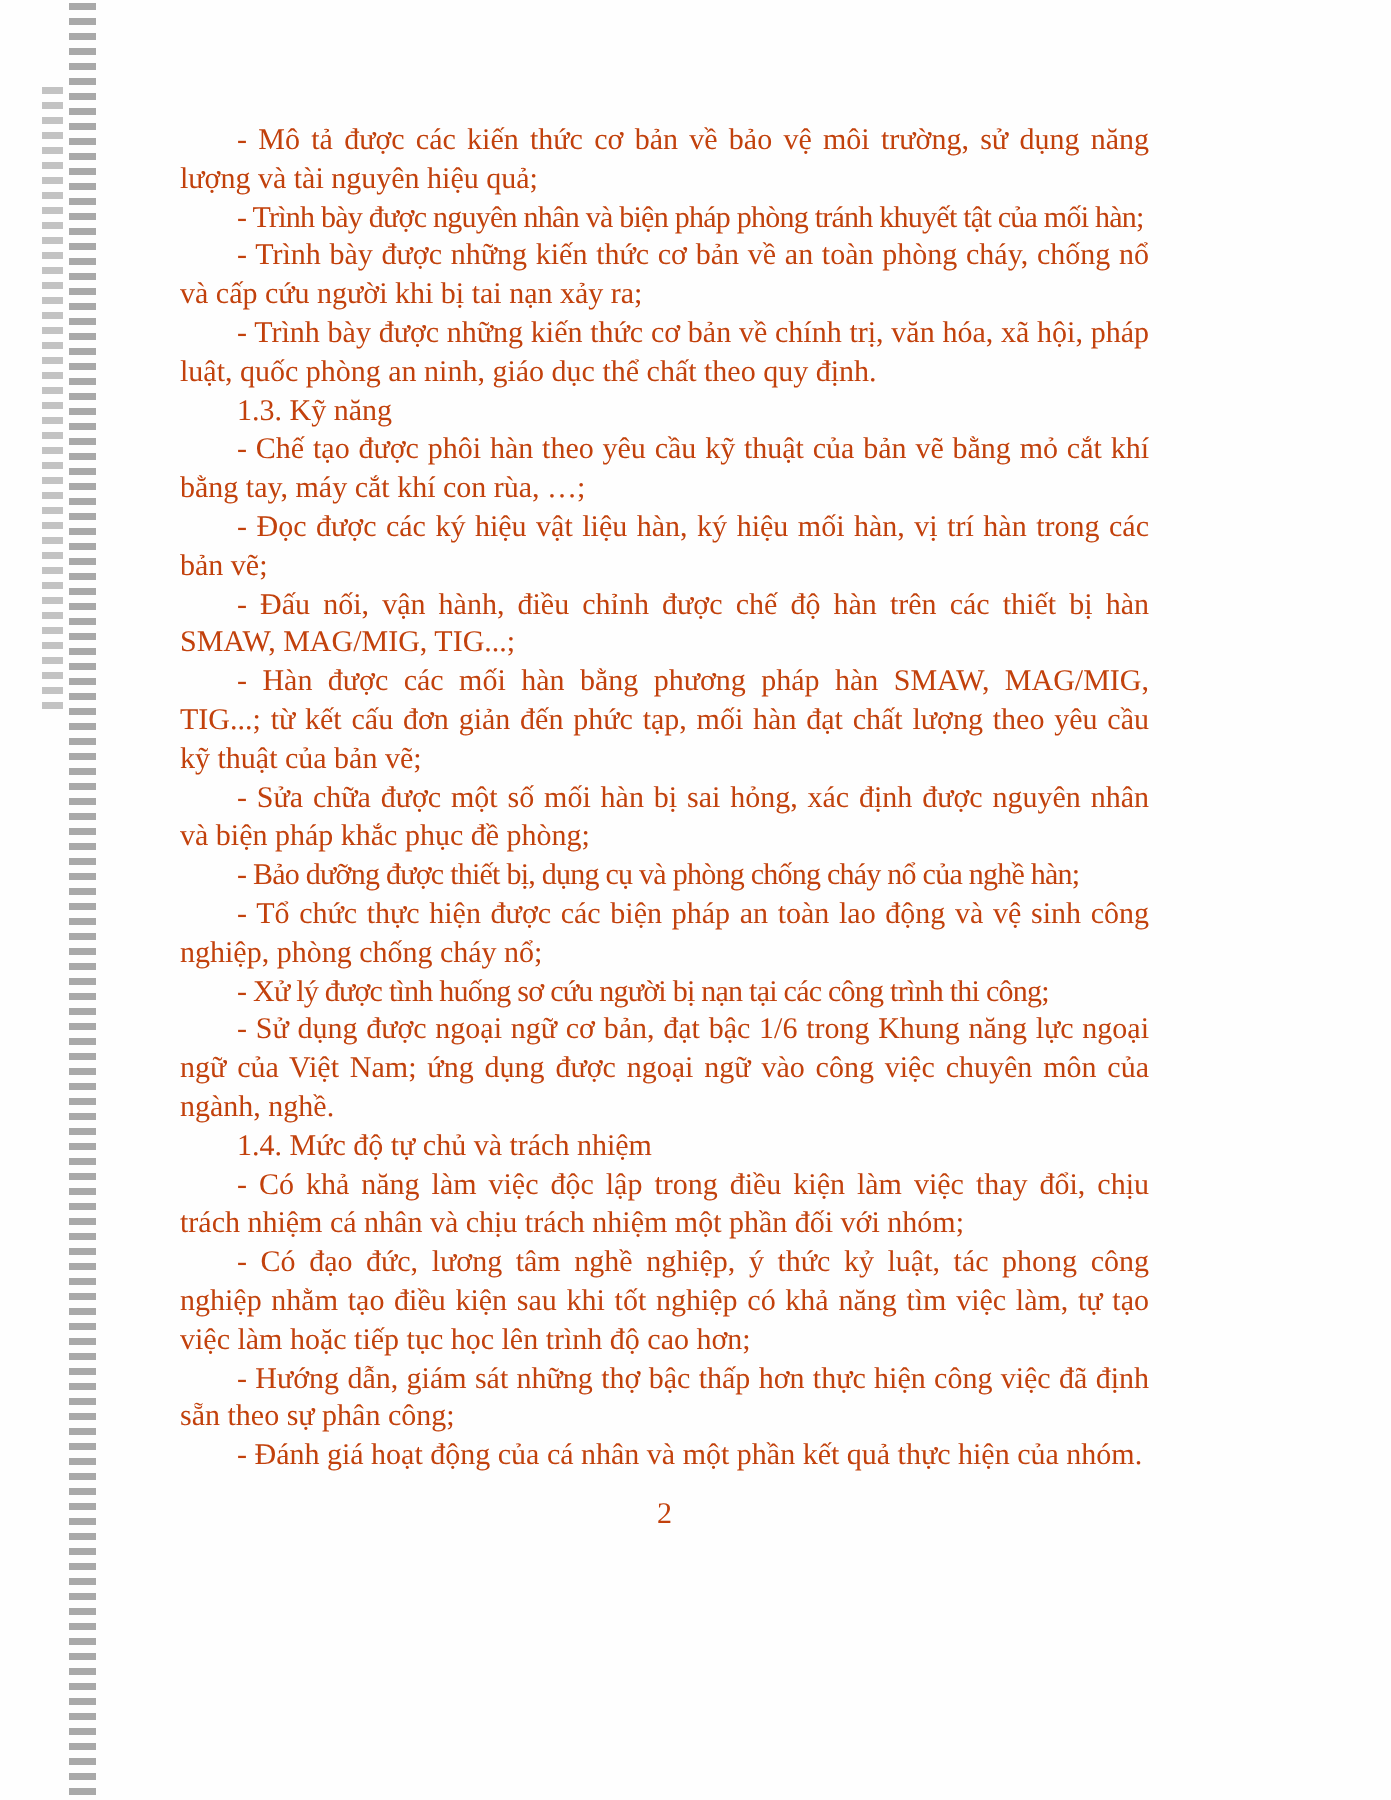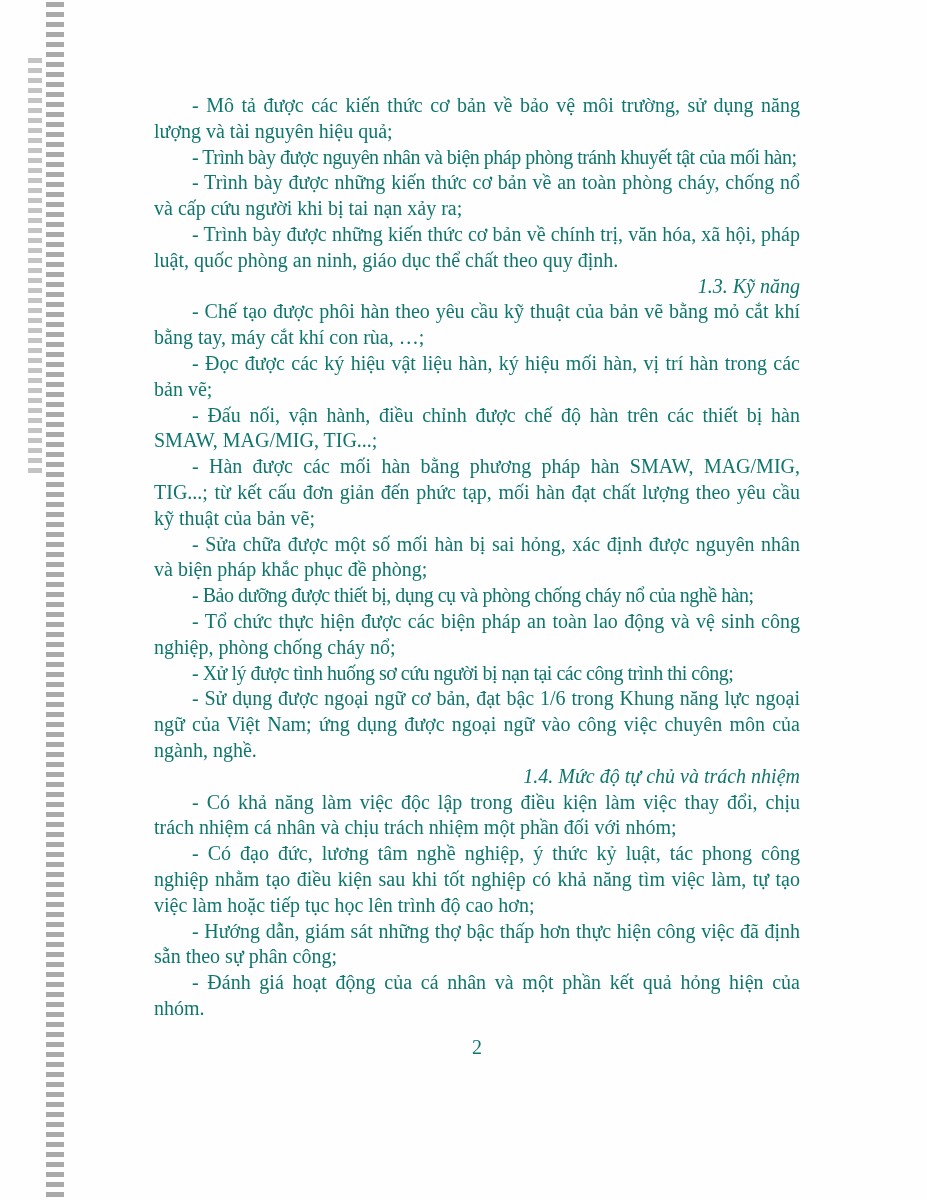--- a/index.html
+++ b/index.html
@@ -37,36 +37,34 @@
     height: 415px;
     background: repeating-linear-gradient(
       to bottom,
       #c3c3c3 0px, #c3c3c3 5px,
       rgba(0,0,0,0) 5px, rgba(0,0,0,0) 10px
     );
   }
   .content {
     position: absolute;
     left: 120px;
-    top: 93px;
+    top: 81px;
     width: 646px;
     font-size: 20px;
     line-height: 25.8px;
-    color: #0f766e;
+    color: #c2410c;
     text-align: justify;
-    margin-left: 34px;
   }
   .content p {
     margin: 0;
     padding: 0;
     text-indent: 38px;
   }
   .heading {
-    font-style: italic;
-    text-align: right;
+    text-align: left;
   }
   .tight {
     letter-spacing: -0.5px;
   }
   .footer {
     margin-top: 13px;
     text-align: center;
   }
 </style>
 </head>
@@ -89,18 +87,18 @@
     <p>- Hàn được các mối hàn bằng phương pháp hàn SMAW, MAG/MIG, TIG...; từ kết cấu đơn giản đến phức tạp, mối hàn đạt chất lượng theo yêu cầu kỹ thuật của bản vẽ;</p>
     <p>- Sửa chữa được một số mối hàn bị sai hỏng, xác định được nguyên nhân và biện pháp khắc phục đề phòng;</p>
     <p class="tight">- Bảo dưỡng được thiết bị, dụng cụ và phòng chống cháy nổ của nghề hàn;</p>
     <p>- Tổ chức thực hiện được các biện pháp an toàn lao động và vệ sinh công nghiệp, phòng chống cháy nổ;</p>
     <p class="tight">- Xử lý được tình huống sơ cứu người bị nạn tại các công trình thi công;</p>
     <p>- Sử dụng được ngoại ngữ cơ bản, đạt bậc 1/6 trong Khung năng lực ngoại ngữ của Việt Nam; ứng dụng được ngoại ngữ vào công việc chuyên môn của ngành, nghề.</p>
     <p class="heading">1.4. Mức độ tự chủ và trách nhiệm</p>
     <p>- Có khả năng làm việc độc lập trong điều kiện làm việc thay đổi, chịu trách nhiệm cá nhân và chịu trách nhiệm một phần đối với nhóm;</p>
     <p>- Có đạo đức, lương tâm nghề nghiệp, ý thức kỷ luật, tác phong công nghiệp nhằm tạo điều kiện sau khi tốt nghiệp có khả năng tìm việc làm, tự tạo việc làm hoặc tiếp tục học lên trình độ cao hơn;</p>
     <p>- Hướng dẫn, giám sát những thợ bậc thấp hơn thực hiện công việc đã định sẵn theo sự phân công;</p>
-    <p>- Đánh giá hoạt động của cá nhân và một phần kết quả hỏng hiện của nhóm.</p>
+    <p>- Đánh giá hoạt động của cá nhân và một phần kết quả thực hiện của nhóm.</p>
 
     <div class="footer">2</div>
   </div>
 
 </div>
 
 </body></html>

